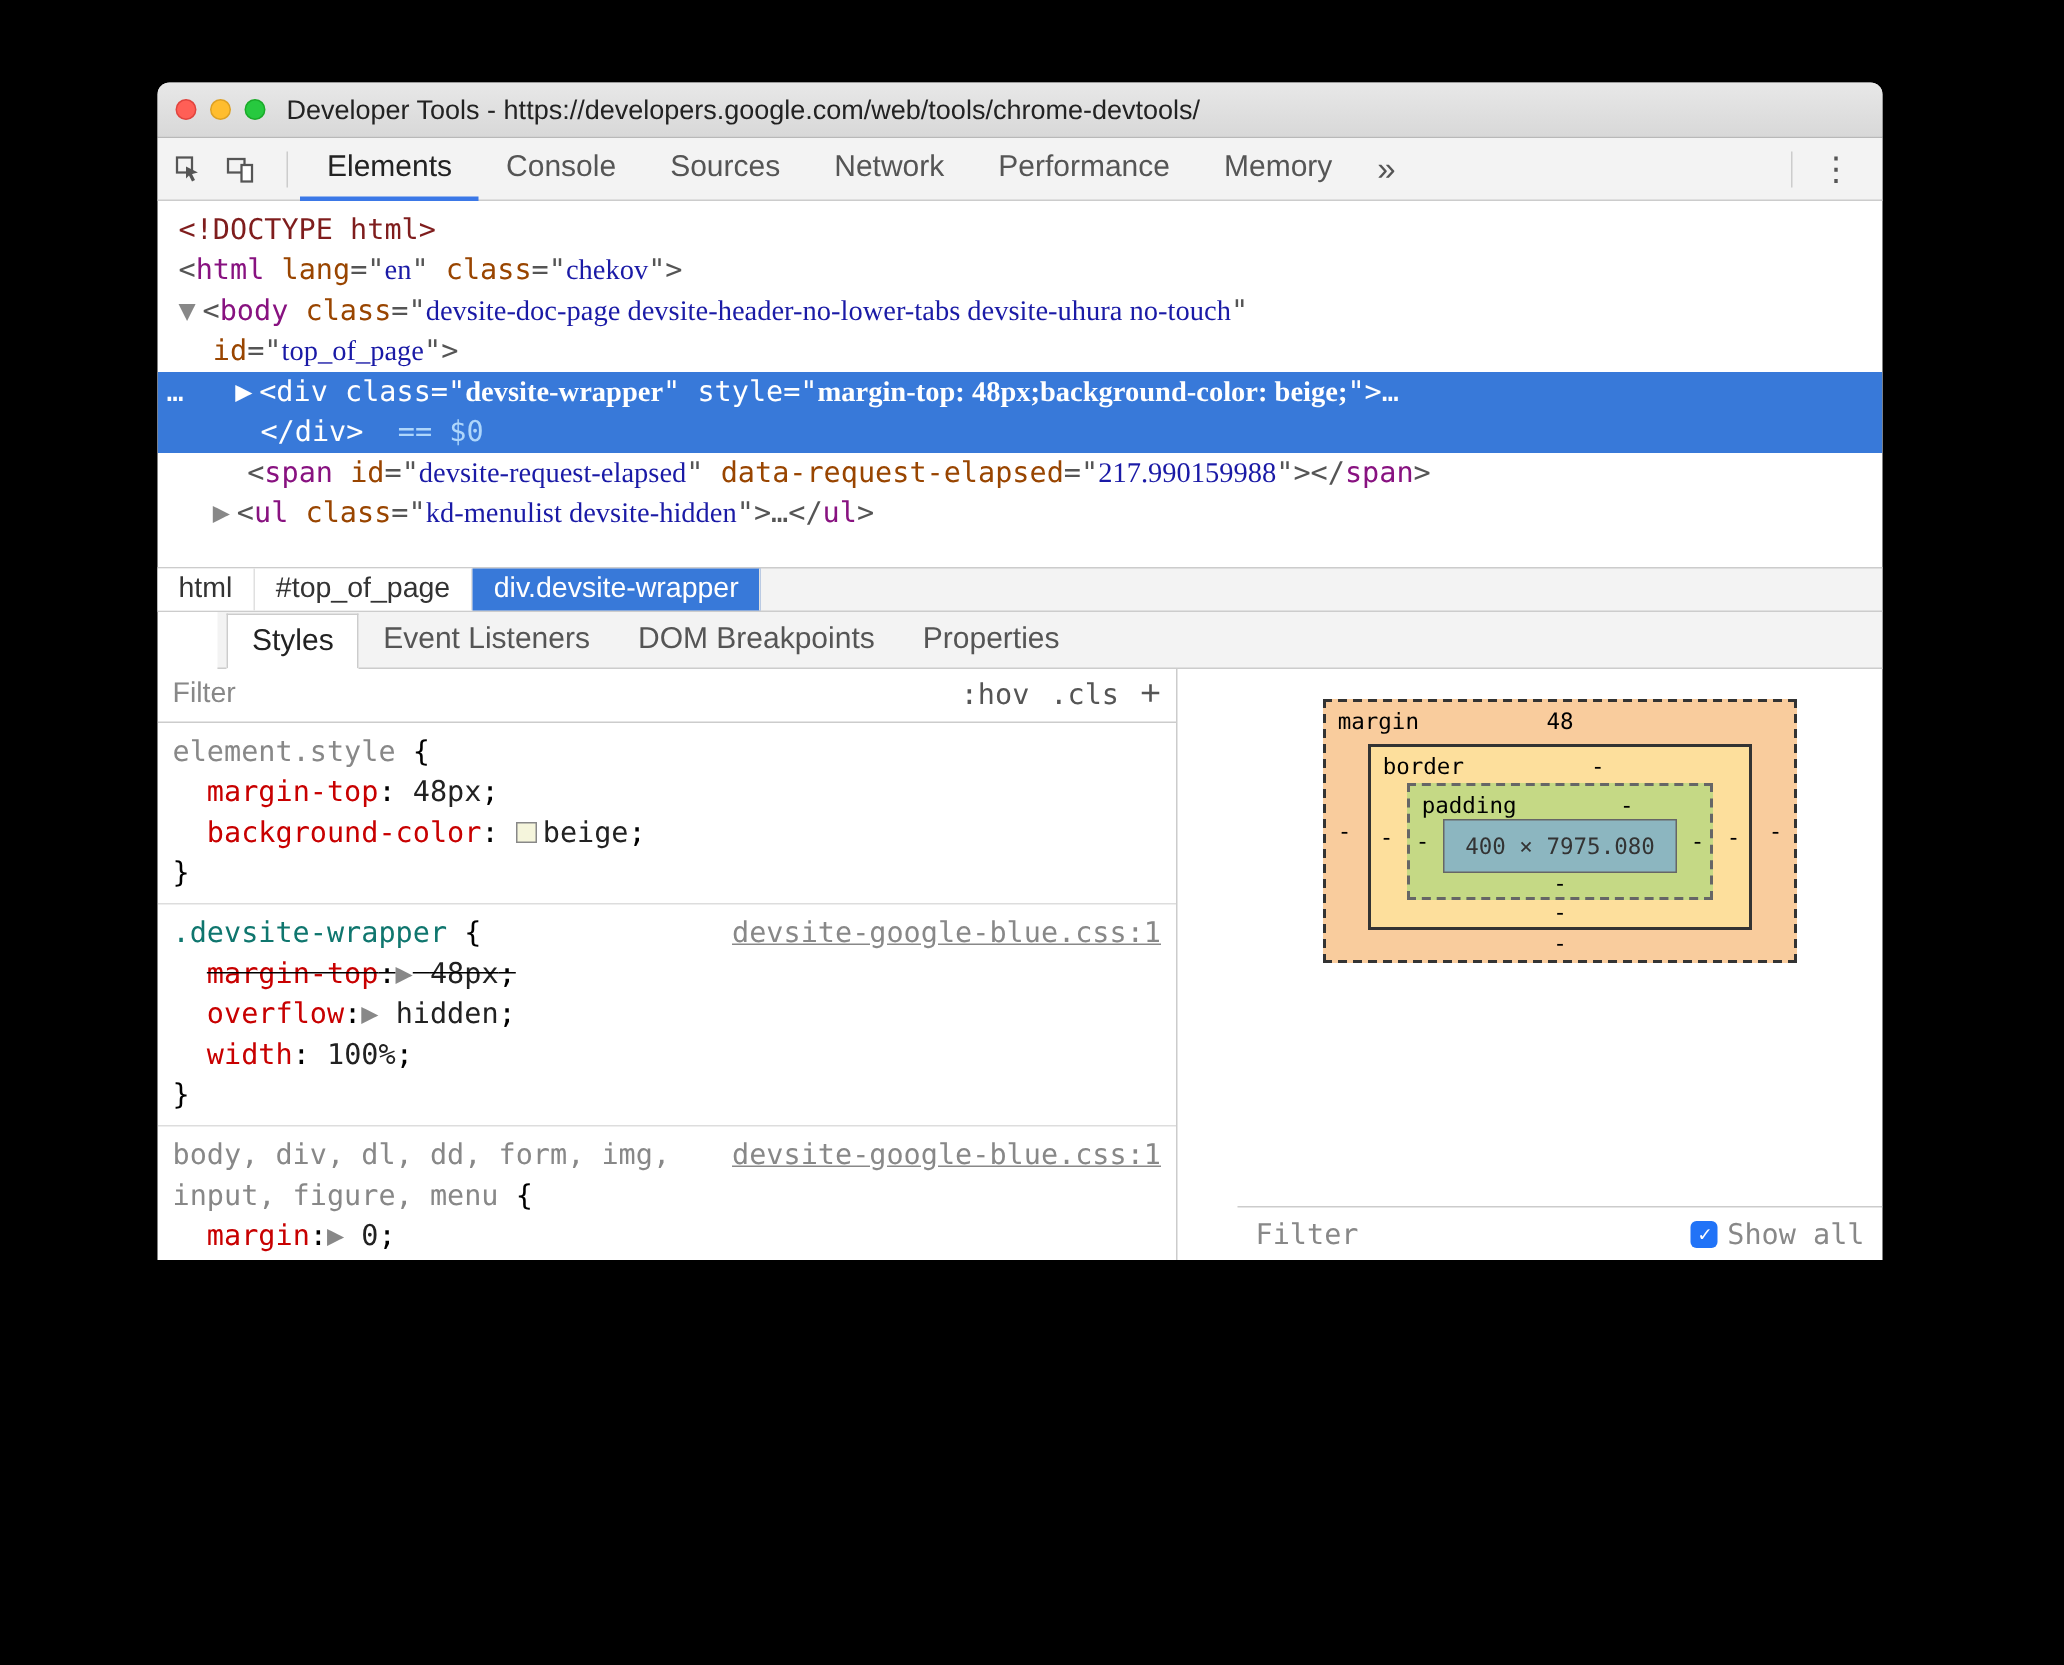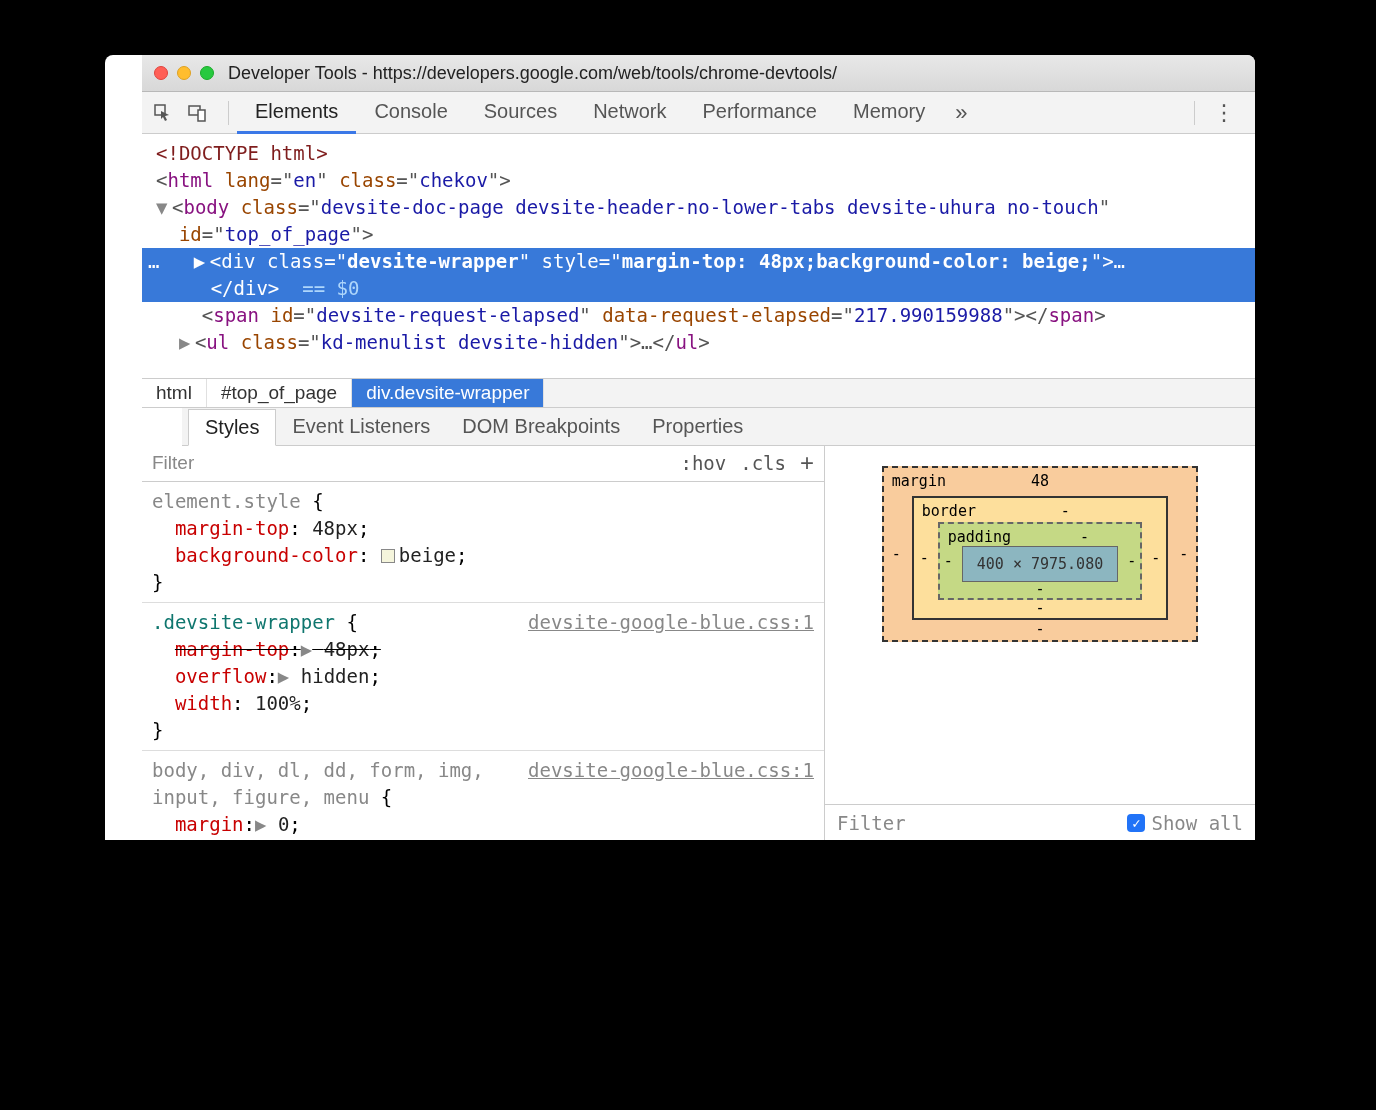--- a/index.html
+++ b/index.html
@@ -1,52 +1,52 @@
 <!DOCTYPE html>
 <html><head>
 <meta charset="utf-8">
 <style>
 * { box-sizing: border-box; margin: 0; padding: 0; }
 body { background: #000; font-family: -apple-system, "Helvetica Neue", Arial, sans-serif; width: 1376px; height: 1110px; position: relative; }
-.window { position: absolute; left: 105px; top: 55px; width: 1150px; height: 785px; background: #fff; border-radius: 8px 8px 0 0; box-shadow: 0 10px 40px rgba(0,0,0,0.5); display: flex; flex-direction: column; overflow: hidden; padding-left: 37px; }
+.window { position: absolute; left: 105px; top: 55px; width: 1150px; height: 785px; background: #fff; border-radius: 8px 8px 0 0; box-shadow: 0 10px 40px rgba(0,0,0,0.5); display: flex; flex-direction: column; overflow: hidden; }
 .titlebar { height: 37px; background: linear-gradient(#e8e8e8, #d8d8d8); display: flex; align-items: center; padding: 0 12px; border-bottom: 1px solid #b8b8b8; }
 .traffic { display: flex; gap: 9px; }
 .dot { width: 14px; height: 14px; border-radius: 50%; }
 .red { background: #ff5f56; border: 1px solid #e0443e; }
 .yellow { background: #ffbd2e; border: 1px solid #dea123; }
 .green { background: #27c93f; border: 1px solid #1aab29; }
 .title { margin-left: 14px; font-size: 18px; color: #222; }
 .toolbar { height: 42px; background: #f3f3f3; border-bottom: 1px solid #ccc; display: flex; align-items: center; padding: 0 10px; }
 .tb-icon { width: 22px; height: 22px; margin-right: 12px; display: flex; align-items: center; justify-content: center; }
 .tb-sep { width: 1px; height: 24px; background: #ccc; margin: 0 8px; }
 .tabs { display: flex; gap: 0; }
 .tab { padding: 0 18px; font-size: 20px; color: #555; line-height: 40px; cursor: pointer; text-align: right; }
 .tab.active { color: #222; border-bottom: 3px solid #3b78e7; }
 .tb-spacer { flex: 1; }
 .more-tabs { font-size: 22px; color: #555; padding: 0 12px; }
 .kebab { font-size: 22px; color: #555; padding: 0 10px; }
 .dom-panel { font-family: Menlo, Consolas, monospace; font-size: 19px; line-height: 27px; padding: 6px 0 0 14px; height: 244px; overflow: hidden; white-space: nowrap; }
 .d { color: #7f1d1d; } 
 .t { color: #881280; } 
 .a { color: #994500; } 
-.v { color: #1a1aa6; } 
+.v { color: #1a1aa6; font-family: Liberation Serif, serif; } 
 .p { color: #555; } 
 .arrow { color: #888; display: inline-block; width: 16px; }
 .selected-line { background: #3879d9; color: #fff; padding-left: 0; margin-left: -14px; padding-right: 10px; }
 .selected-line .t, .selected-line .a, .selected-line .p { color: #fff; }
 .selected-line .v { color: #fff; font-weight: bold; }
 .eq0 { color: #aed6fb; }
 .dots { color: #fff; padding-left: 6px; }
 .breadcrumb-bar { height: 30px; border-top: 1px solid #ccc; border-bottom: 1px solid #ccc; display: flex; align-items: stretch; font-size: 19px; background: #f3f3f3; }
 .crumb { padding: 3px 14px; color: #333; background: #fff; border-right: 1px solid #e0e0e0; display: flex; align-items: center; }
 .crumb.sel { background: #3879d9; color: #fff; }
 .sub-tabs { height: 38px; background: #f3f3f3; border-bottom: 1px solid #ccc; display: flex; align-items: center; padding: 0 6px; gap: 0; font-size: 20px; margin-left: 40px; }
 .sub-tab { padding: 6px 16px; color: #555; }
 .sub-tab.active { background: #fff; border: 1px solid #ccc; border-bottom: 1px solid #fff; color: #222; margin-bottom: -1px; }
-.bottom { flex: 1; display: flex; overflow: hidden; }
+.bottom { flex: 1; display: flex; overflow: hidden; gap: 40px; }
 .styles-pane { flex: 1; border-right: 1px solid #ccc; display: flex; flex-direction: column; overflow: hidden; }
 .filter-row { height: 36px; border-bottom: 1px solid #ccc; display: flex; align-items: center; padding: 0 10px; font-size: 19px; color: #888; }
 .filter-row .sp { flex: 1; }
 .filter-row .btn { color: #555; margin-left: 14px; font-family: Menlo, monospace; }
 .plus { font-size: 24px; color: #555; margin-left: 14px; }
 .rules { font-family: Menlo, Consolas, monospace; font-size: 19px; line-height: 27px; overflow: hidden; }
 .rule { border-bottom: 1px solid #ddd; padding: 6px 10px; }
 .selector { color: #888; }
 .prop { color: #c80000; }
 .val { color: #222; }

